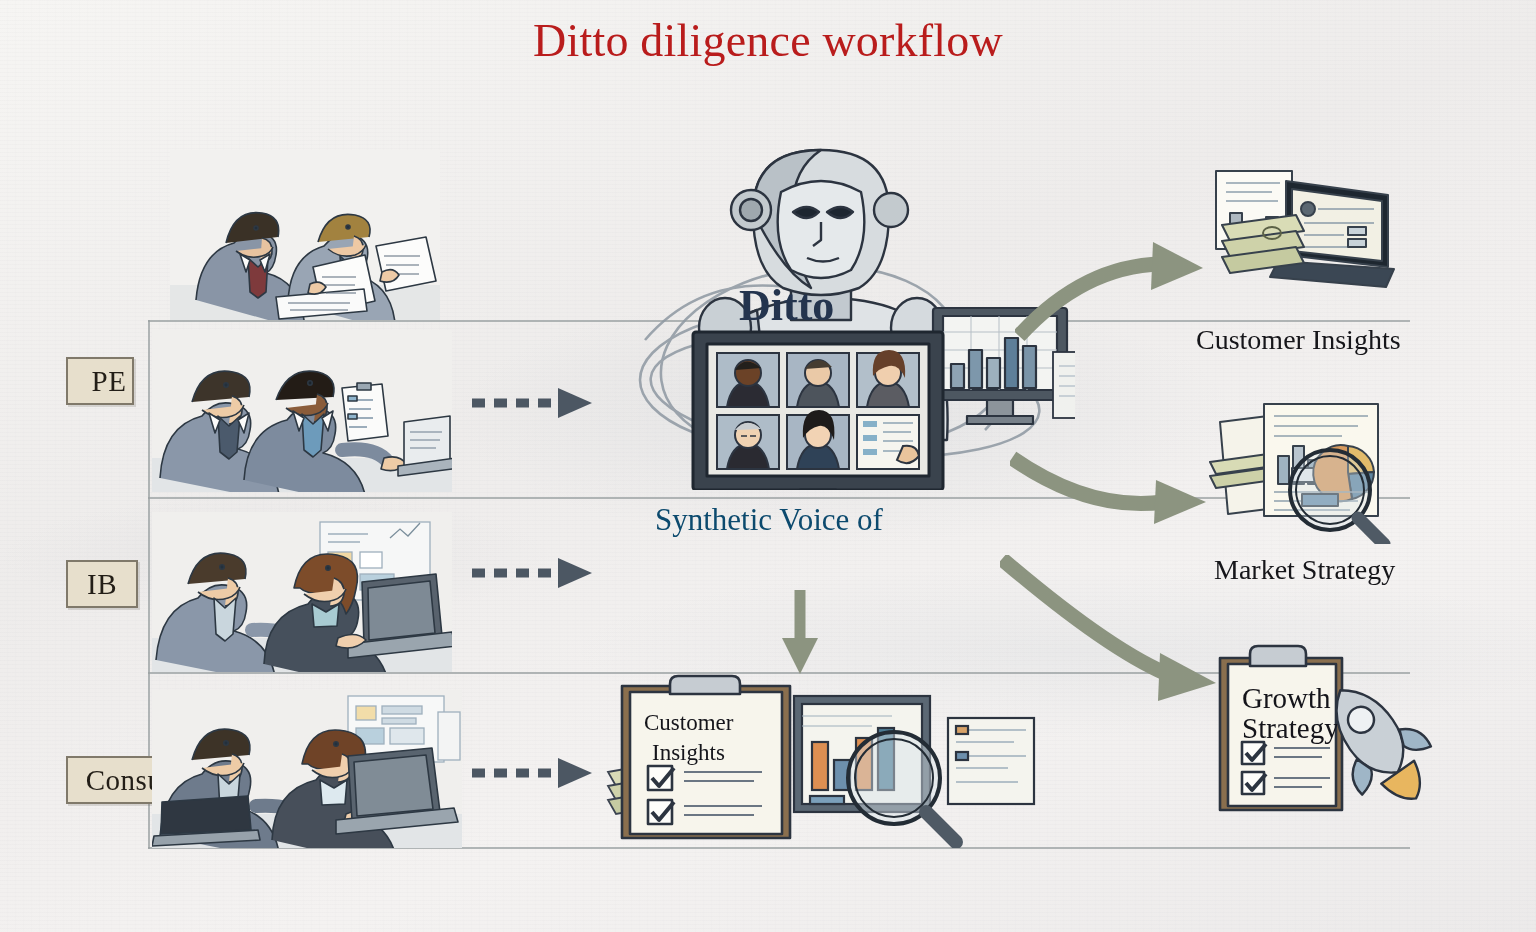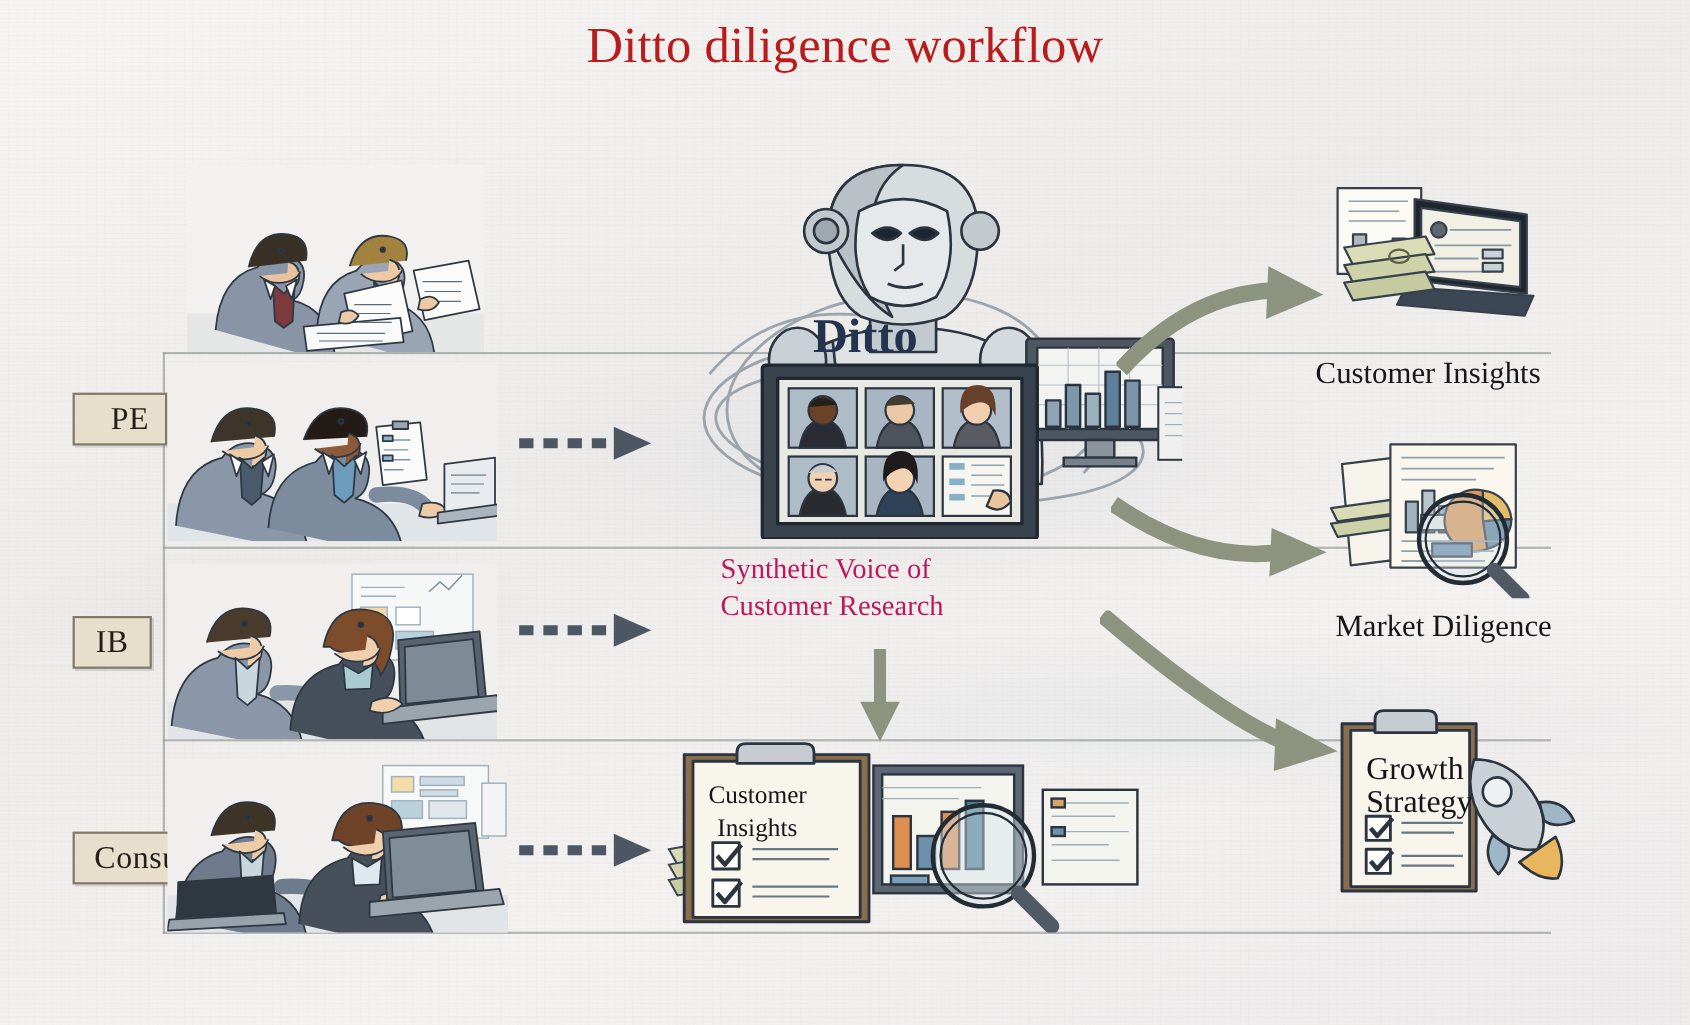--- a/index.html
+++ b/index.html
@@ -52,21 +52,21 @@
 
   
   .dash-arrow{ position:absolute; }
 
   
   .out-label{
     position:absolute; font-size:28px; color:#16161a; white-space:nowrap;
   }
   #center-caption{
     position:absolute; left:655px; top:500px; width:400px;
-    font-size:26px; line-height:1.32; color:#be185d;
+    font-size:31px; line-height:1.32; color:#0c4a6e;
   }
   .board-title{ font-size:23px; line-height:1.18; color:#15151a; }
   svg { display:block; }
 </style>
 </head>
 <body>
 
 <div id="paper-texture"></div>
 <div id="wash"></div>
 
@@ -107,21 +107,21 @@
         <path d="M214 106 h36 M216 115 h33 M218 124 h31"></path>
         <path d="M118 153 h62 M120 160 h58"></path>
       </g>
 
       <path d="M140 134 q10 -5 16 3 q-6 10 -18 6Z" fill="#edcaa6"></path>
       <path d="M212 122 q11 -6 17 3 q-6 10 -19 6Z" fill="#edcaa6"></path>
     </g>
   </svg>
 </div>
 
-<div class="cat-label" style="left:66px; top:357px; width:86px; height:48px;padding-left:18px;">
+<div class="cat-label" style="left:66px; top:357px; width:68px; height:48px;padding-left:18px;">
   <span>PE</span>
 </div>
 <div class="cat-label" style="left:66px; top:560px; width:72px; height:48px;">
   <span>IB</span>
 </div>
 <div class="cat-label" style="left:66px; top:756px; width:182px; height:48px;">
   <span>Consultants</span>
 </div>
 
 <div class="scene" style="left:152px; top:330px; width:300px; height:162px;">
@@ -377,21 +377,20 @@
         </g>
     </g>
     <g stroke="#1f2730" stroke-width="3" fill="none">
       <path d="M186 350 h34 v14 h-34Z" fill="#99a0a8"></path>
     </g>
   </svg>
 </div>
 
 <div id="center-caption">
   <div>Synthetic Voice of</div>
-  <div>Customer Research</div>
 </div>
 
 <div class="dash-arrow" style="left:777px; top:588px;">
   <svg width="46" height="88" viewBox="0 0 46 88">
     <line x1="23" y1="2" x2="23" y2="54" stroke="#8c9480" stroke-width="11"></line>
     <path d="M5 50 L23 86 L41 50Z" fill="#8c9480"></path>
   </svg>
 </div>
 
 <div class="scene" style="left:600px; top:668px; width:440px; height:180px;">
@@ -509,21 +508,21 @@
         </g>
       <rect x="102" y="96" width="36" height="12" fill="#6e91ad"></rect>
     </g>
     <g stroke="#232c35" stroke-width="4" fill="none">
       <circle cx="130" cy="92" r="40" fill="rgba(214,226,233,.35)"></circle>
       <circle cx="130" cy="92" r="34" stroke-width="2"></circle>
       <path d="M158 120 l26 26" stroke-width="13" stroke-linecap="round" stroke="#4f5a65"></path>
     </g>
   </svg>
 </div>
-<div class="out-label" style="left:1214px; top:554px;">Market Diligence</div>
+<div class="out-label" style="left:1214px; top:554px;">Market Strategy</div>
 
 <div class="dash-arrow" style="left:1000px; top:555px;">
   <svg width="220" height="160" viewBox="0 0 220 160">
     <path d="M2 4 q110 94 172 118" stroke="#8c9480" stroke-width="15" fill="none"></path>
     <path d="M160 98 L216 128 L158 146Z" fill="#8c9480"></path>
   </svg>
 </div>
 <div class="scene" style="left:1200px; top:636px; width:250px; height:180px;">
   <svg width="250" height="180" viewBox="0 0 250 180">
     <g stroke="#2c3440" stroke-width="2.6" fill="none" stroke-linejoin="round">

